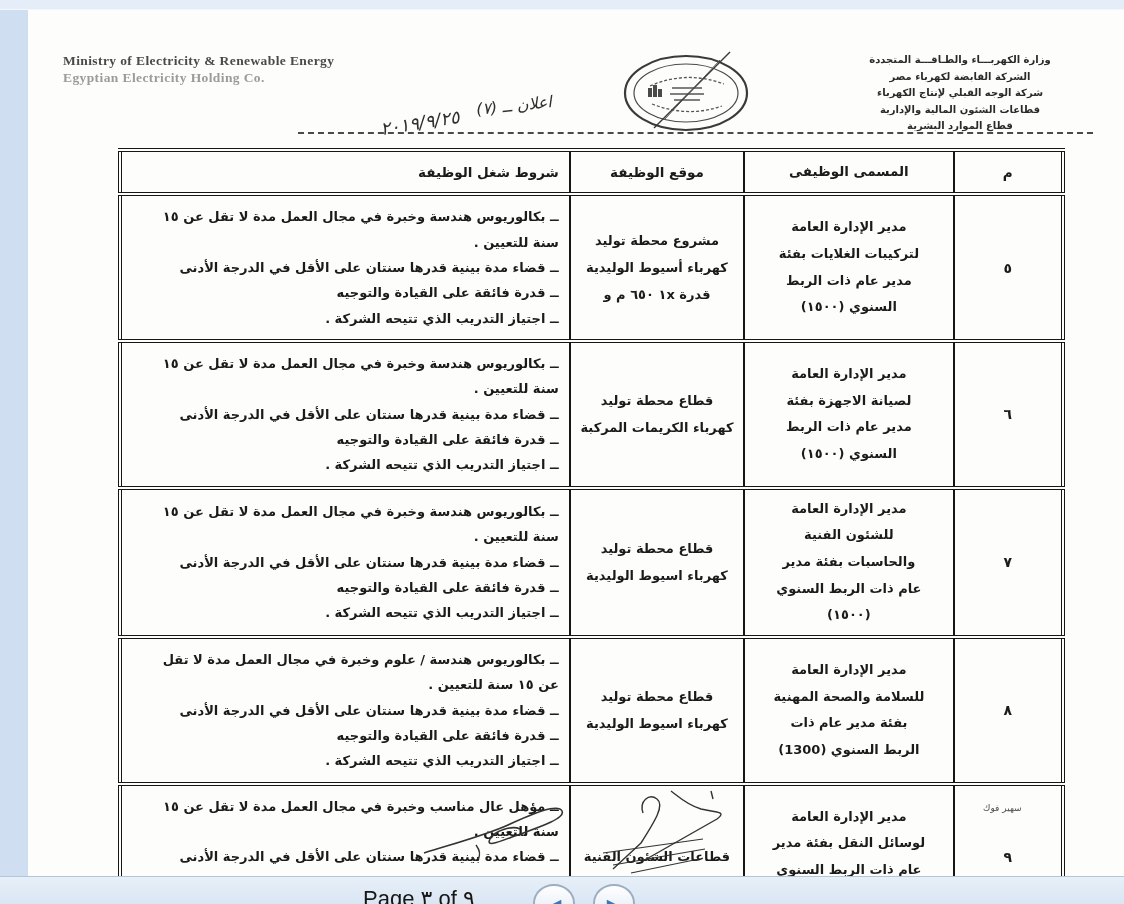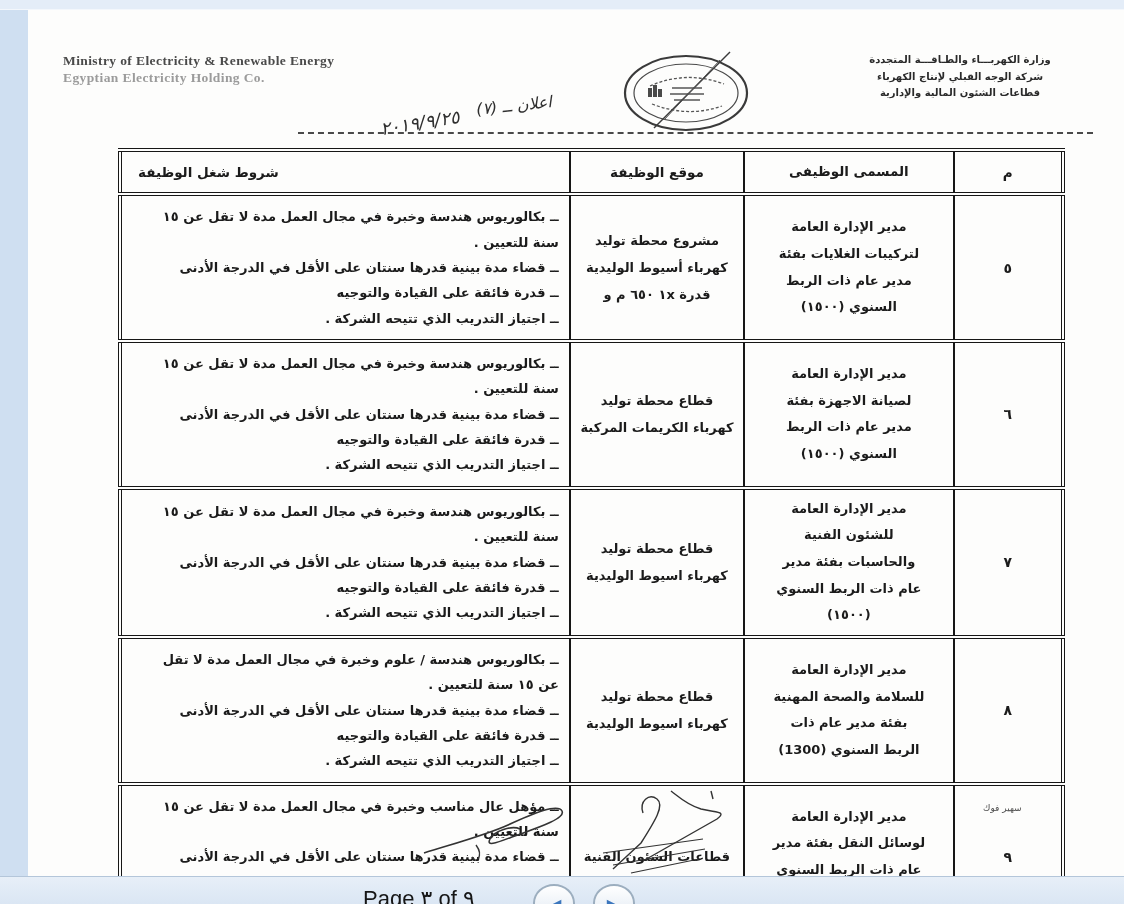--- a/index.html
+++ b/index.html
@@ -82,22 +82,24 @@
 
 <div class="doc-page">
 
   <div class="hdr-en">
     <div class="l0">Ministry of Electricity &amp; Renewable Energy</div>
     <div class="l1">Egyptian Electricity Holding Co.</div>
   </div>
 
   <div class="hdr-ar">
     <div>وزارة الكهربـــاء والطـاقـــة المتجددة</div>
+    <div>الشركة القابضة لكهرباء مصر</div>
     <div>شركة الوجه القبلي لإنتاج الكهرباء</div>
     <div>قطاعات الشئون المالية والإدارية</div>
+    <div>قطاع الموارد البشرية</div>
   </div>
 
   <div class="seal-wrap">
     <svg width="136" height="90" viewBox="0 0 136 90">
       <ellipse cx="66" cy="45" rx="61" ry="37" fill="none" stroke="#3a3a3a" stroke-width="2.2"></ellipse>
       <ellipse cx="66" cy="45" rx="52" ry="29" fill="none" stroke="#4a4a4a" stroke-width="1.2"></ellipse>
       <path d="M30 38 q36 -16 74 -2" fill="none" stroke="#555" stroke-width="1.3" stroke-dasharray="3 2"></path>
       <path d="M32 56 q36 14 70 2" fill="none" stroke="#555" stroke-width="1.3" stroke-dasharray="3 2"></path>
       <path d="M52 40 h30 M50 46 h34 M54 52 h26" stroke="#555" stroke-width="1.4"></path>
       <rect x="28" y="40" width="4" height="9" fill="#4a4a4a"></rect>
@@ -117,21 +119,21 @@
       <col style="width:110px">
         <col style="width:210px">
         <col style="width:175px">
         <col style="width:452px">
     </colgroup>
     <tbody>
         <tr>
       <th class="cell-num">م</th>
       <th class="cell-title">المسمى الوظيفى</th>
       <th class="cell-loc">موقع الوظيفة</th>
-      <th class="cell-req" style="text-align:left">شروط شغل الوظيفة</th>
+      <th class="cell-req" style="text-align:right">شروط شغل الوظيفة</th>
     </tr>
 
     <tr class="r0">
       <td class="cell-num">٥</td>
       <td class="cell-title">مدير الإدارة العامة لتركيبات الغلايات بفئة مدير عام ذات الربط السنوي (١٥٠٠)</td>
       <td class="cell-loc">مشروع محطة توليد كهرباء أسيوط الوليدية قدرة ١x ٦٥٠ م و</td>
       <td class="cell-req">
         <div class="req">ــ بكالوريوس هندسة وخبرة في مجال العمل مدة لا تقل عن ١٥ سنة للتعيين .</div>
         <div class="req">ــ قضاء مدة بينية قدرها سنتان على الأقل في الدرجة الأدنى</div>
         <div class="req">ــ قدرة فائقة على القيادة والتوجيه</div>

